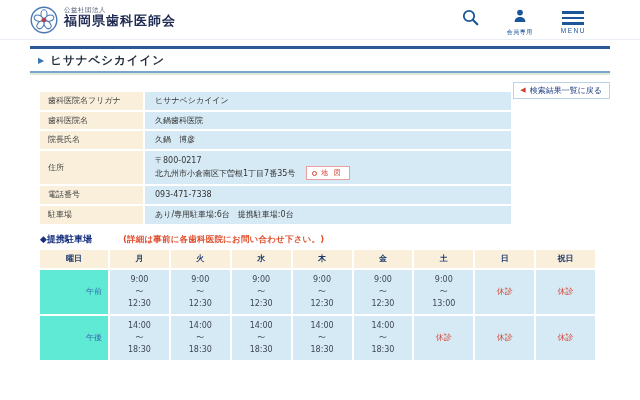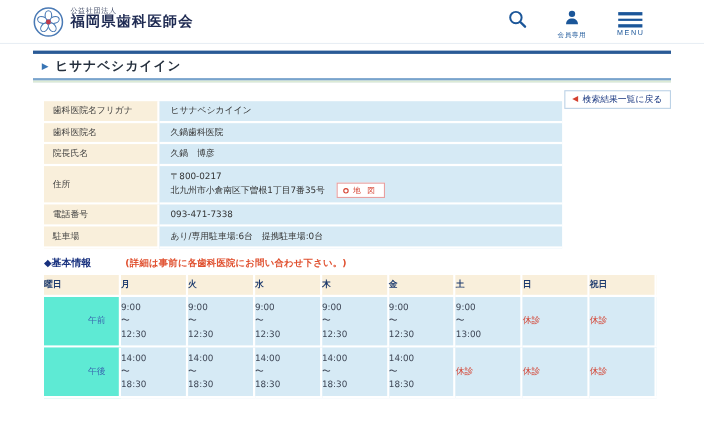--- a/index.html
+++ b/index.html
@@ -54,21 +54,21 @@
   table.info td { background:#d6eaf5; font-size:8px; color:#333; padding:4px 6px 4px 10px;
                   border-bottom:2px solid #fff; line-height:1.2; vertical-align:middle; }
   .addr-line { line-height:1.45; }
   .map-btn { display:inline-flex; align-items:center; gap:4px; border:1px solid #e8a0a0; background:#fff;
              color:#d4402f; font-size:7px; letter-spacing:2px; padding:1px 6px 1px 5px; margin-left:8px;
              cursor:pointer; vertical-align:middle; }
   .map-dot { width:5px; height:5px; border:1.6px solid #d4402f; border-radius:50%; display:inline-block; }
 
   
   table.schedule { margin:3px 0 0 40px; width:557px; border-collapse:separate; border-spacing:0;
-                   table-layout:fixed; text-align:left; }
+                   table-layout:fixed; text-align:center; }
   table.schedule col.day-col { width:70px; }
   table.schedule thead th { background:#f9efdb; color:#1c3a6e; font-size:8px; font-weight:bold;
                             padding:3.5px 0; border-right:2px solid #fff; border-bottom:2px solid #fff; }
   table.schedule tbody th { background:#5eead4; color:#3a6cb0; font-weight:normal; font-size:8px;
                             border-right:2px solid #fff; border-bottom:2px solid #fff;padding-left:40px; }
   table.schedule tbody td { background:#d6eaf5; color:#3e4655; font-size:8px; line-height:1.5;
                             padding:4px 0; border-right:2px solid #fff; border-bottom:2px solid #fff;
                             height:45px; vertical-align:middle; }
   table.schedule td.closed div, table.schedule td.closed { color:#d4402f; }
 </style>
@@ -171,21 +171,21 @@
         <td>093-471-7338</td>
       </tr>
       <tr>
         <th>駐車場</th>
         <td>あり/専用駐車場:6台　提携駐車場:0台</td>
       </tr>
     </tbody>
   </table>
 
   <div class="section-heading">
-    <span>◆基本情報</span>
+    <span>◆提携駐車場</span>
     <span class="section-note">(詳細は事前に各歯科医院にお問い合わせ下さい。)</span>
   </div>
   <table class="schedule">
     <colgroup>
       <col class="day-col">
         <col>
         <col>
         <col>
         <col>
         <col>

